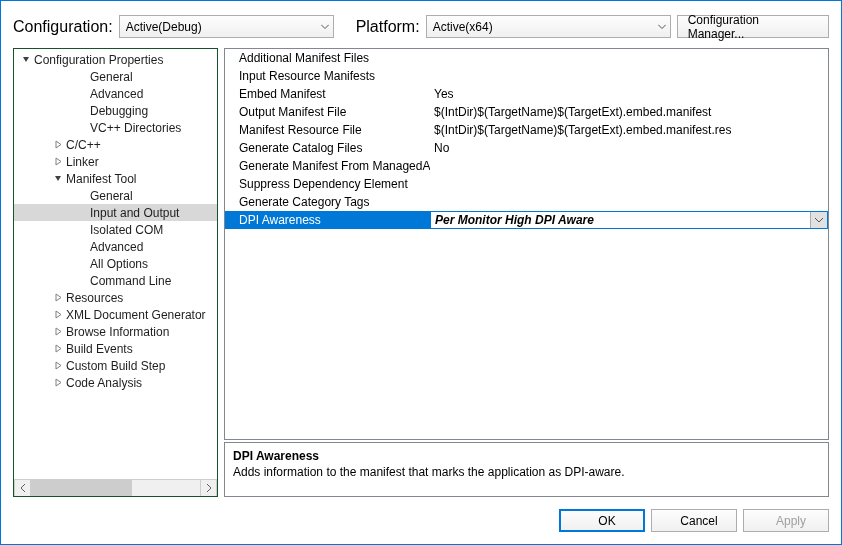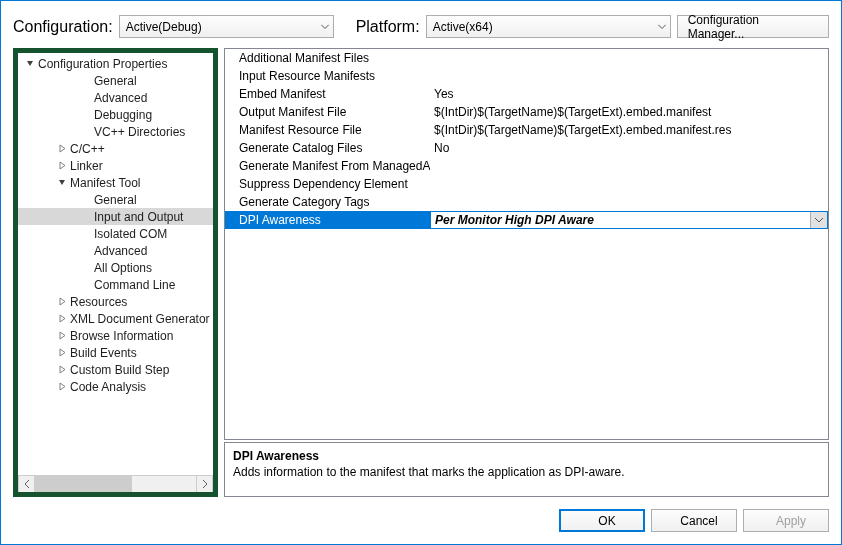--- a/index.html
+++ b/index.html
@@ -8,21 +8,21 @@
 .titlebar { background: #0078d7; color: #fff; height: 30px; display: flex; align-items: center; padding-left: 10px; }
 .titlebar .title { flex: 1; font-size: 12px; }
 .titlebar .tbtn { width: 45px; height: 30px; display: flex; align-items: center; justify-content: center; cursor: pointer; }
 .titlebar .tbtn svg { stroke: #fff; }
 .toprow { display: flex; align-items: center; gap: 6px; padding: 14px 12px 10px 12px; }
 .toprow label { font-size: 16px; }
 .combo { position: relative; border: 1px solid #adadad; background: linear-gradient(#fdfdfd,#f0f0f0); height: 23px; display: flex; align-items: center; padding: 0 6px; cursor: pointer; }
 .combo .arrow { position: absolute; right: 4px; top: 50%; transform: translateY(-50%); }
 .btn { border: 1px solid #adadad; background: linear-gradient(#fdfdfd,#f0f0f0); height: 23px; padding: 0 10px; display: flex; align-items: center; justify-content: center; cursor: pointer; font-size: 12px; }
 .content { flex: 1; display: flex; padding: 0 12px 0 12px; gap: 6px; overflow: hidden; }
-.tree-wrap { width: 205px; border: 5px solid #14532d; display: flex; flex-direction: column; }
+.tree-wrap { width: 205px; border: 1px solid #14532d; display: flex; flex-direction: column; }
 .tree { flex: 1; overflow: hidden; padding: 2px 0; }
 .tree-item { display: flex; align-items: center; height: 17px; padding-left: 6px; cursor: pointer; white-space: nowrap; }
 .tree-item.selected { background: #d8d8d8; }
 .tree-item .exp { width: 12px; height: 12px; margin-right: 2px; display: flex; align-items: center; justify-content: center; }
 .tree-item .lbl { font-size: 12px; color: #1e1e1e; }
 .hscroll { height: 17px; border-top: 1px solid #cdcdcd; background: #f0f0f0; display: flex; align-items: stretch; }
 .hscroll .sbtn { width: 17px; display:flex; align-items:center; justify-content:center; background:#f0f0f0; border-left:1px solid #cdcdcd; border-right:1px solid #cdcdcd; }
 .hscroll .track { flex:1; background:#f0f0f0; position:relative; }
 .hscroll .thumb { position:absolute; left:0; top:0; bottom:0; width:60%; background:#cdcdcd; }
 .right { flex:1; display:flex; flex-direction:column; gap:2px; }

